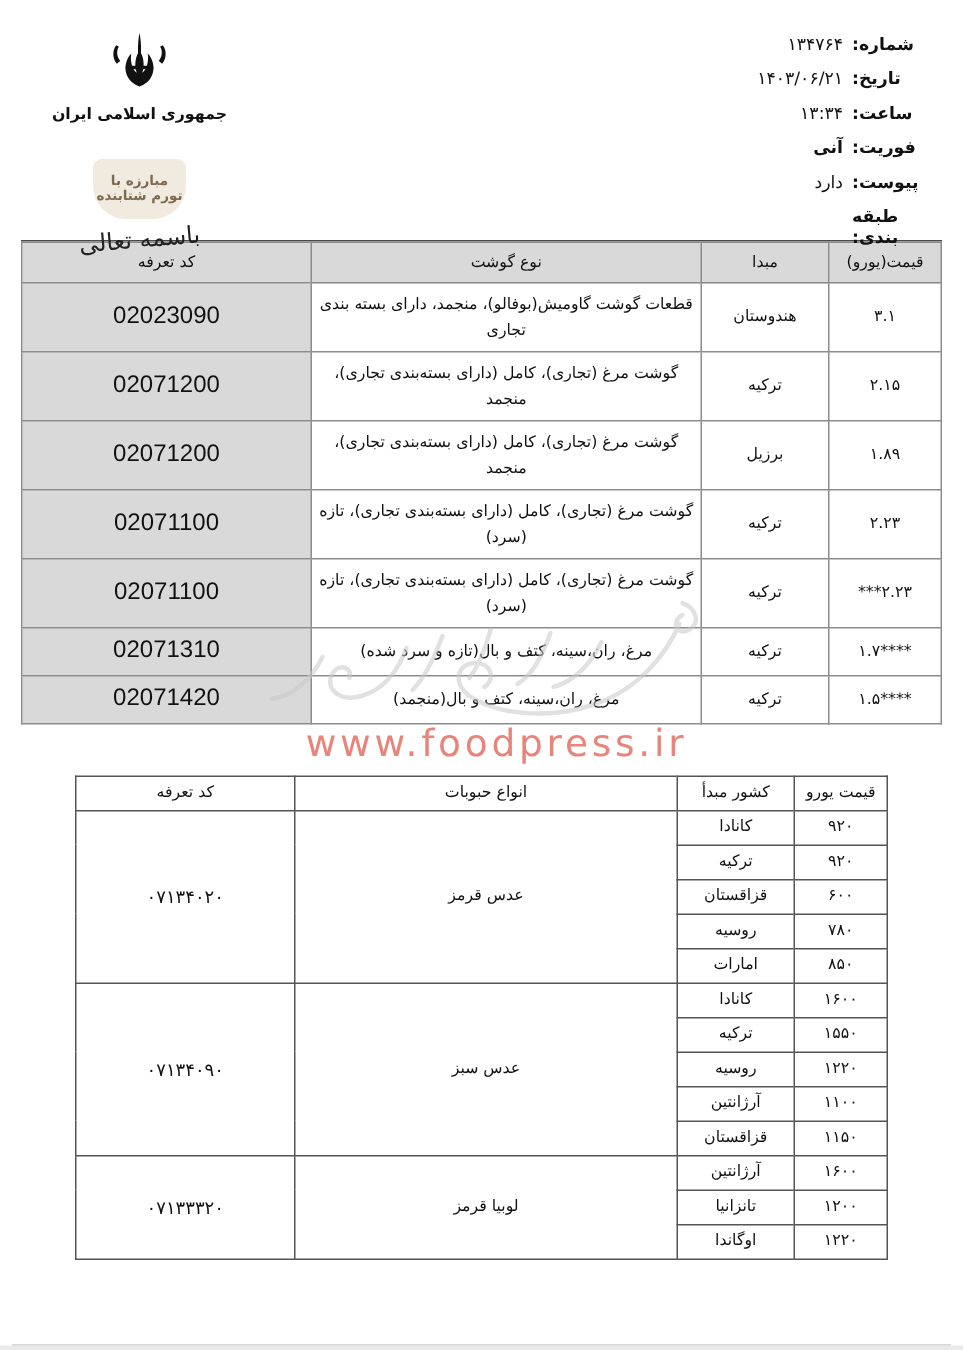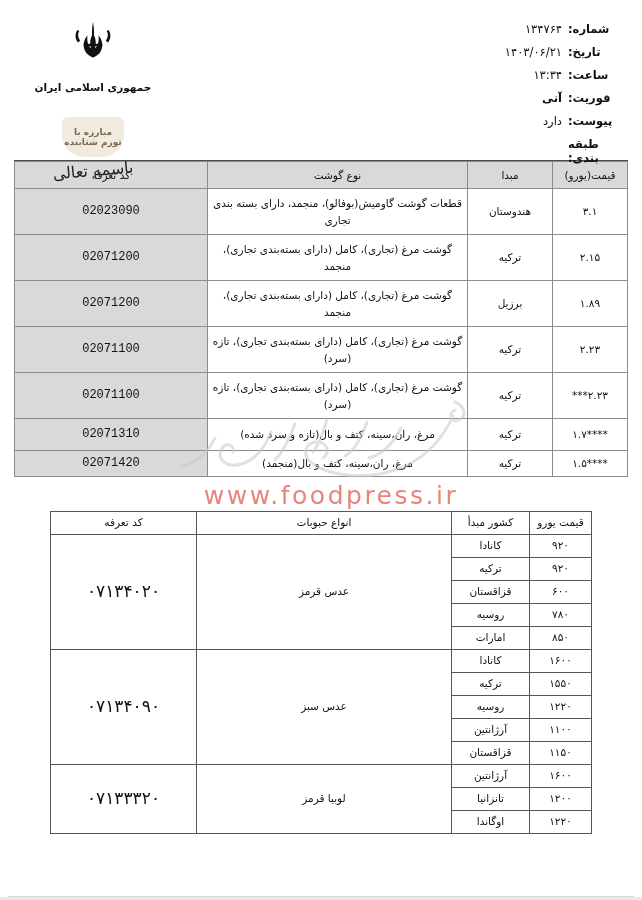--- a/index.html
+++ b/index.html
@@ -82,21 +82,21 @@
   
   .center-block{
     width:150px;
     text-align:center;
     padding-top:12px;
   }
   .iran-emblem{
     width:46px;height:44px;margin:0 auto;
   }
   .center-line{
-    font-size:10.5px;color:#111;margin-top:13px;font-weight:bold;
+    font-size:10.5px;color:#111;margin-top:2px;font-weight:bold;
   }
   .seal{
     margin:24px auto 0 auto;
     width:62px;height:40px;
     position:relative;
   }
   .seal .seal-bg{
     position:absolute;inset:0;
     background:#efe6d8;
     border-radius:6px 6px 22px 22px;
@@ -165,22 +165,22 @@
     line-height:1.55;
   }
   table.t1 th{
     background:#d9d9d9;
     font-weight:normal;
     font-size:10.5px;
     height:20px;
   }
   table.t1 td.code{
     background:#d9d9d9;
-    font-family:Liberation Mono, monospace;
-    font-size:12px;
+    font-family:Liberation Sans, sans-serif;
+    font-size:16px;
     direction:ltr;
   }
   .c-price{width:75px;}
   .c-origin{width:85px;}
   .c-desc{width:260px;}
   .c-code{width:auto;}
 
   table.t2{
     font-size:10.5px;
   }
@@ -190,21 +190,21 @@
     vertical-align:middle;
     padding:2px 4px;
     line-height:1.5;
     height:18px;
   }
   table.t2 th{
     font-weight:normal;
     background:#ffffff;
   }
   table.t2 td.tcode{
-    font-size:17px;
+    font-size:12px;
     margin-top:20px;
   }
   .t2-price{width:62px;}
   .t2-country{width:78px;}
   .t2-kind{width:255px;}
   .t2-code{width:auto;}
 
   .table1-zone{margin-top:0px;}
   .gap-a{height:34px;}
   .table2-zone{margin-top:0;}

